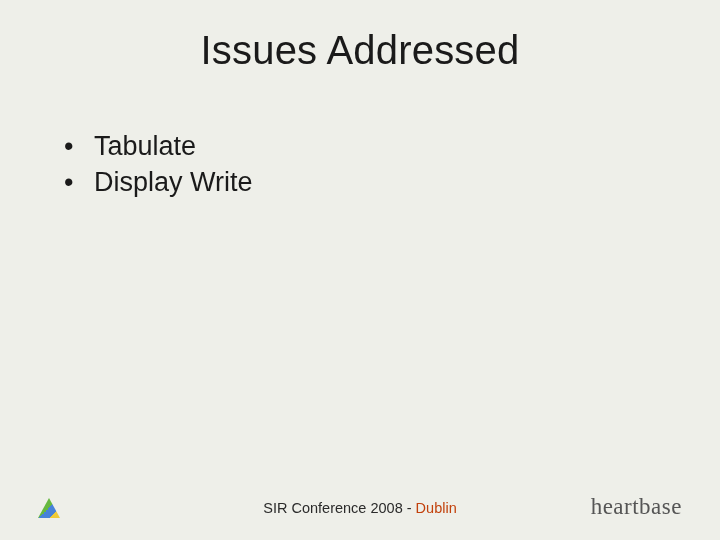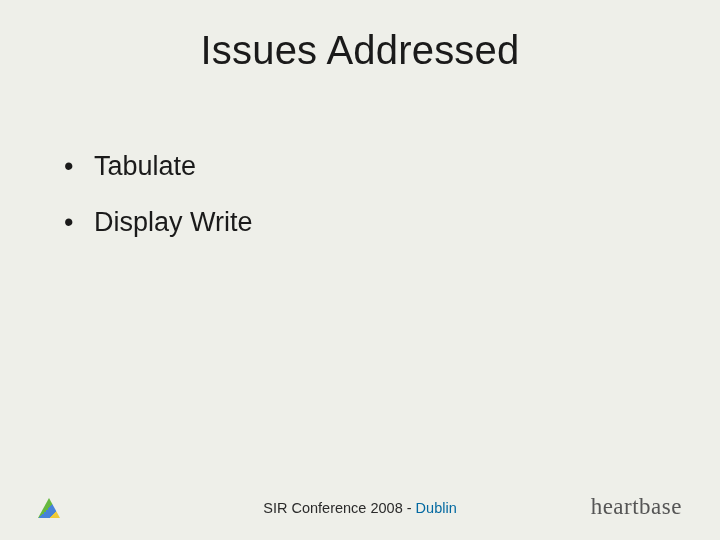--- a/index.html
+++ b/index.html
@@ -38,21 +38,20 @@
     list-style: none;
     margin: 0;
     padding: 0;
   }
   ul.bullets li {
     position: relative;
     padding-left: 38px;
     font-size: 27px;
     line-height: 1.35;
     font-weight: 400;
-    margin-top: 20px;
   }
   ul.bullets li::before {
     content: "•";
     position: absolute;
     left: 8px;
     top: 0;
     font-size: 27px;
     line-height: 1.35;
     color: #1a1a1a;
   }
@@ -76,21 +75,21 @@
   .footer-center {
     position: absolute;
     left: 0;
     width: 100%;
     text-align: center;
     bottom: 2px;
     font-size: 14.5px;
     color: #2b2b2b;
   }
   .footer-center .loc {
-    color: #0369a1;
+    color: #c2410c;
   }
   .footer-right {
     position: absolute;
     right: 38px;
     bottom: -2px;
     font-family: Georgia, "Times New Roman", serif;
     font-size: 23px;
     color: #555;
     letter-spacing: 0.5px;
     text-align: right;

